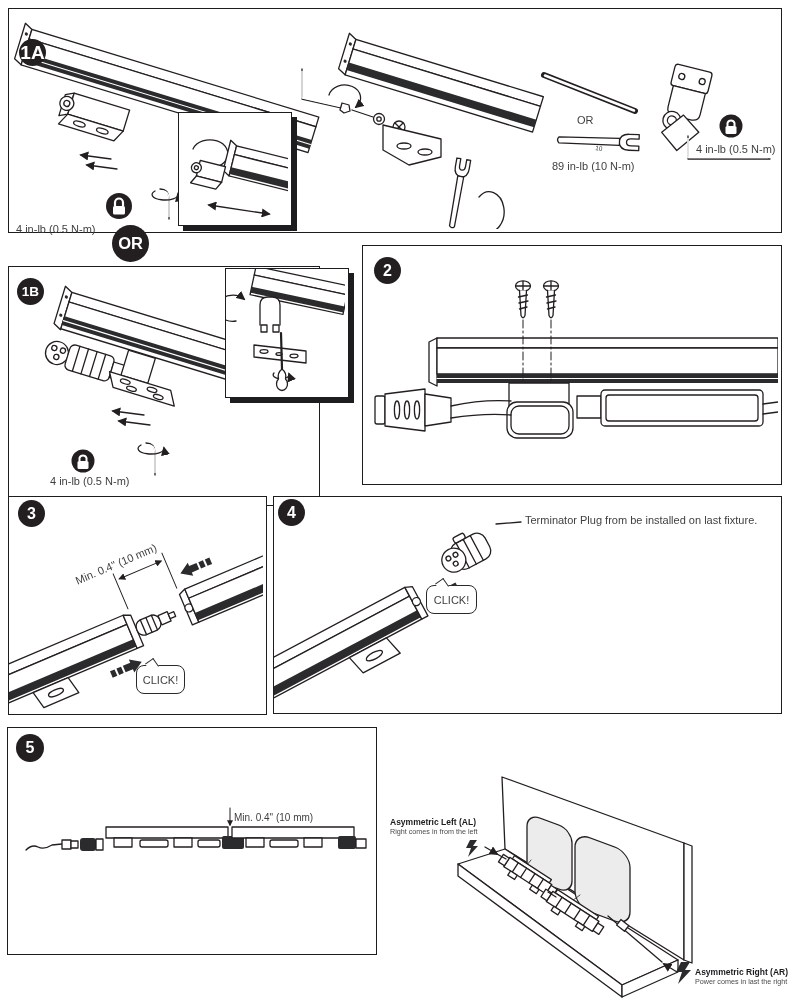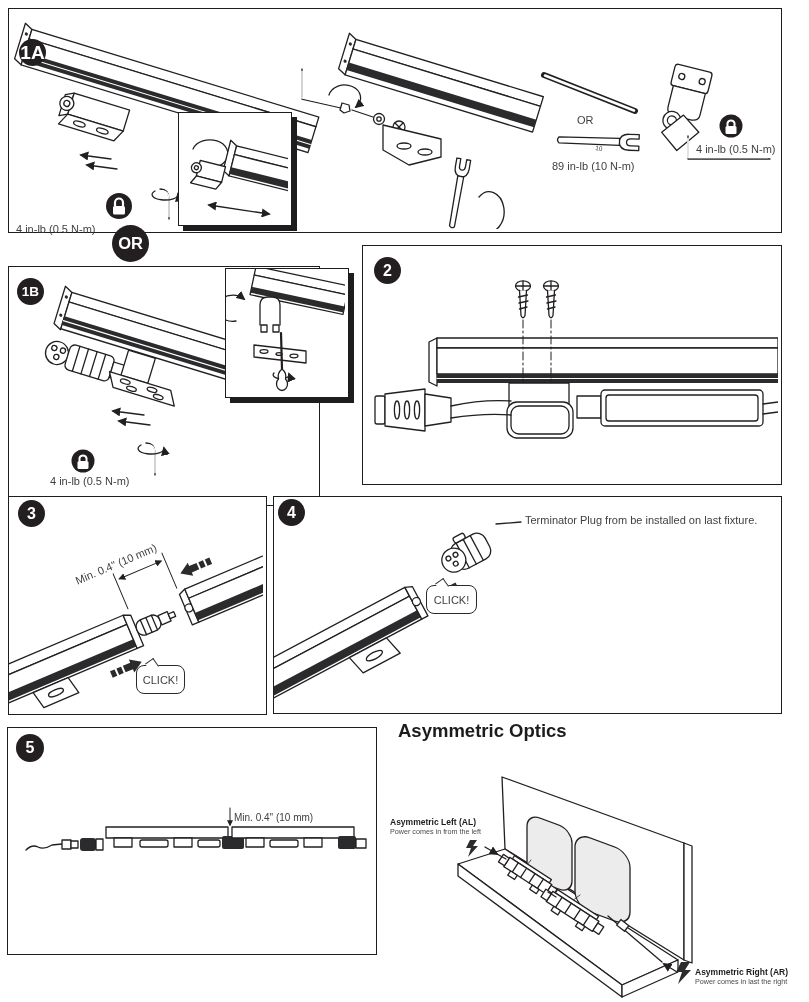--- a/index.html
+++ b/index.html
@@ -472,21 +472,20 @@
         <line x1="222" y1="80" x2="222" y2="97" stroke-width="1" marker-end="url(#m5)"></line>
       </g>
     </svg>
     <div class="badge" style="left:8px;top:6px;width:28px;height:28px;font-size:16px;">
       <span>5</span>
       </div>
     <div class="lbl" style="left:226px;top:84px;font-size:10px;">Min. 0.4" (10 mm)</div>
   </div>
 
   <div style="position:absolute;left:390px;top:718px;width:419px;height:284px;">
-    <div class="asym-title" style="left:8px;top:2px;">Asymmetric Optics</div>
     <svg width="419" height="246" viewBox="0 0 419 246" style="position:absolute;left:0;top:38px;">
       <defs>
         <marker id="ma" viewBox="0 0 10 10" refX="8" refY="5" markerWidth="7" markerHeight="7" orient="auto">
           <path d="M0,0 L10,5 L0,10 z" fill="#231f20"></path>
         </marker>
       </defs>
       <g class="ln" stroke-width="1.2">
 
         <g>
           <polygon class="fillw" points="112,21 294,87 294,204 115,93"></polygon>
@@ -541,21 +540,21 @@
           <rect class="fillw" x="228" y="166" width="10" height="7" transform="rotate(38 233 169)"></rect>
           <line x1="287" y1="216" x2="274" y2="208" marker-end="url(#ma)"></line>
         </g>
 
         <polygon class="filld" points="80,84 87,84 83,90 88,90 78,101 81,92 76,92"></polygon>
         <polygon class="filld" points="291,206 300,206 295,214 301,214 288,228 292,216 286,216"></polygon>
       </g>
     </svg>
     <div style="position:absolute;left:0px;top:100px;width:78px;text-align:right;">
       <div class="asym-lbl-b">Asymmetric Left (AL)</div>
-      <div class="asym-lbl-s">Power comes in from the left</div>
+      <div class="asym-lbl-s">Right comes in from the left</div>
     </div>
     <div style="position:absolute;left:305px;top:250px;width:112px;text-align:left;">
       <div class="asym-lbl-b">Asymmetric Right (AR)</div>
       <div class="asym-lbl-s">Power comes in last the right</div>
     </div>
   </div>
 
 </div>
 
 </body></html>

